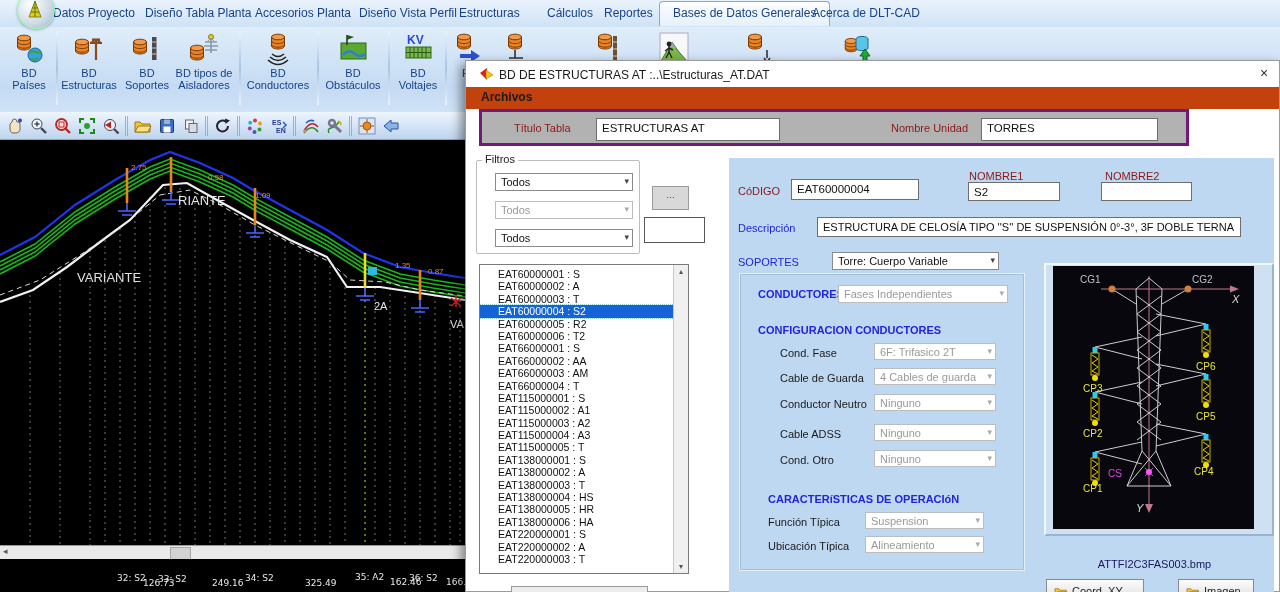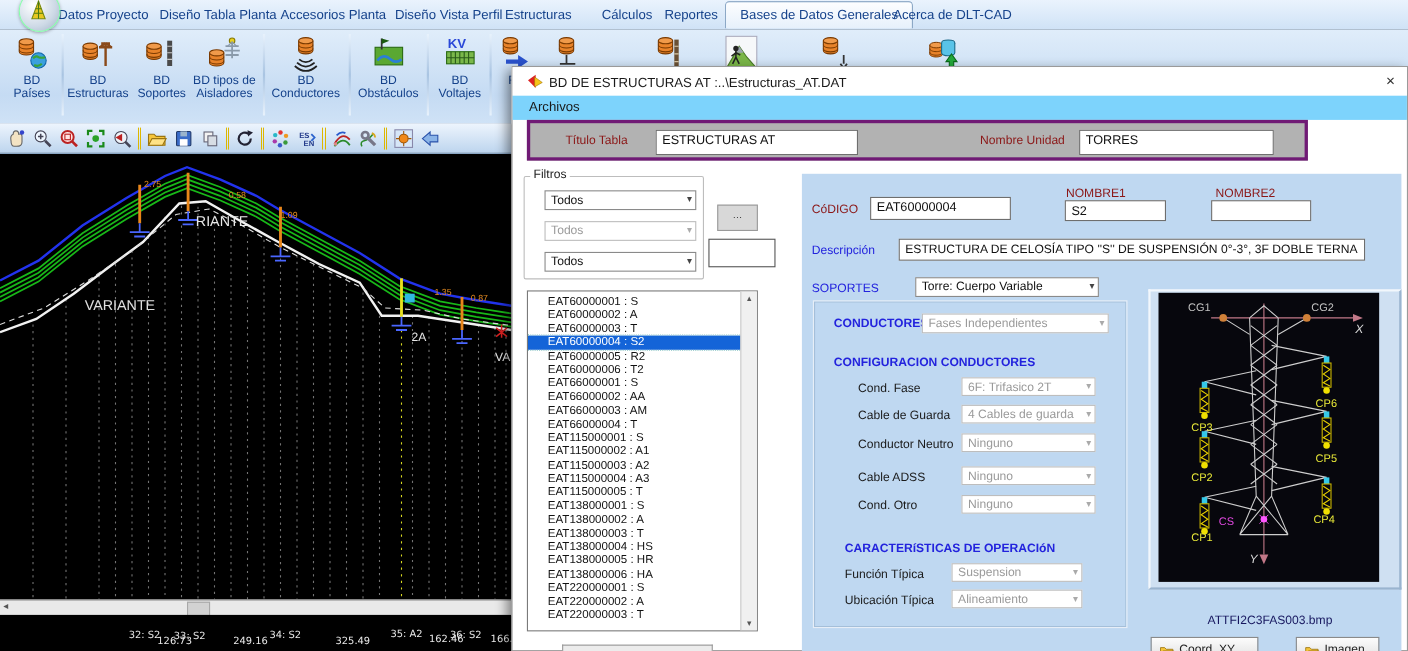--- a/index.html
+++ b/index.html
@@ -34,21 +34,21 @@
   #hthumb{left:170px;top:1px;width:19px;height:12px;background:#d2d2d2;border:1px solid #a8a8a8;}
   #hleft{left:3px;top:0px;font-size:9px;color:#555;}
   #statusbar{left:0;top:559px;width:465px;height:33px;background:#000;}
   .stval{position:absolute;color:#e9e9e9;font-size:9px;font-family:"DejaVu Sans",sans-serif;white-space:nowrap;}
   
   #dialog{left:465px;top:60px;width:815px;height:532px;background:#fff;border:1px solid #9a9a9a;
      box-sizing:border-box;box-shadow:-4px 4px 10px rgba(0,0,0,.45);}
   #dlg-titlebar{left:0;top:0;width:100%;height:26px;background:#fff;}
   #dlg-title{left:33px;top:7px;font-size:12px;color:#1a1a1a;white-space:nowrap;}
   #dlg-close{left:788px;top:4px;width:20px;height:18px;text-align:center;font-size:14px;color:#333;cursor:default;}
-  #dlg-menubar{left:0;top:26px;width:100%;height:22px;background:#7dd3fc;}
+  #dlg-menubar{left:0;top:26px;width:100%;height:22px;background:#c2410c;font-weight:bold;}
   #dlg-menu-archivos{left:15px;top:3px;font-size:12px;color:#1a1a1a;}
   #dlg-band{left:13px;top:48px;width:710px;height:37px;background:#b2b2b2;border:3px solid #701a75;box-sizing:border-box;}
   .mlabel{color:#8b1717;font-size:11px;white-space:nowrap;}
   .field{background:#fff;border:1px solid #6e6e6e;font-size:11.5px;color:#111;
      padding:3px 0 0 5px;box-sizing:border-box;overflow:hidden;white-space:nowrap;}
   
   #filtros{left:10px;top:99px;width:162px;height:92px;border:1px solid #bdbdbd;border-radius:2px;}
   #filtros-legend{left:16px;top:92px;font-size:11px;color:#222;background:#fff;padding:0 3px;}
   .combo{background:#fff;border:1px solid #8a8a8a;font-size:11px;color:#111;box-sizing:border-box;
      padding:2px 14px 0 5px;overflow:hidden;white-space:nowrap;}

